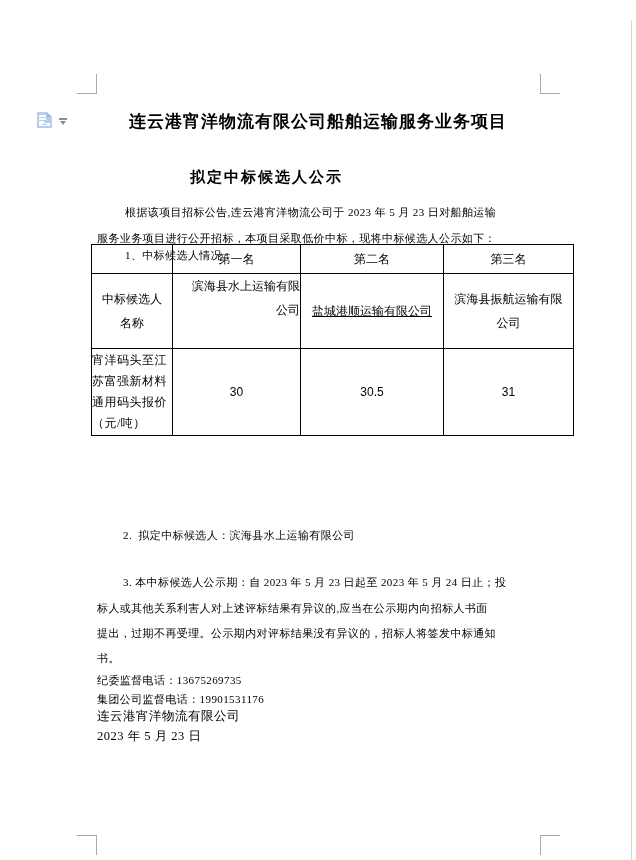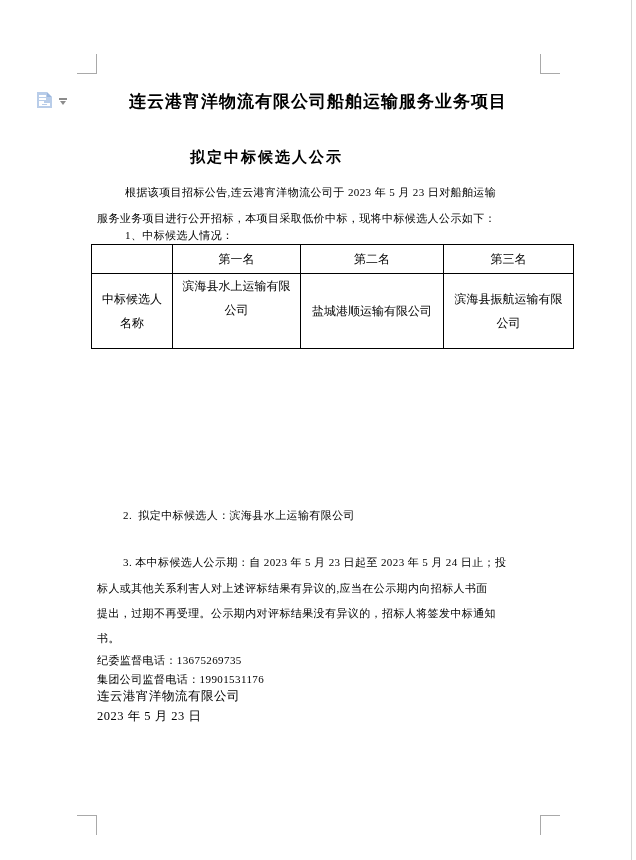--- a/index.html
+++ b/index.html
@@ -1,21 +1,21 @@
 <!DOCTYPE html>
 <html><head>
 <meta charset="utf-8">
 <style>
   html,body { margin:0; padding:0; }
   body {
     width:636px; height:860px; position:relative; overflow:hidden;
     background:#ffffff; color:#000;
     font-family:"Liberation Serif","DejaVu Serif",serif;
   }
-  .abs { position:absolute; }
+  .abs { position:absolute;margin-top:20px; }
   .line { white-space:pre; font-size:11px; letter-spacing:0.4px; line-height:16px; }
 
   
   .page-edge-right { left:631px; top:0; width:1px; height:860px; background:#d6d6d6; }
   .crop { width:19px; height:19px; }
   .crop-tl { left:77px; top:54px;  border-right:1px solid #a9a9a9; border-bottom:1px solid #a9a9a9; }
   .crop-tr { left:540px; top:54px; border-left:1px solid #a9a9a9;  border-bottom:1px solid #a9a9a9; }
   .crop-bl { left:77px; top:815px; border-right:1px solid #a9a9a9; border-top:1px solid #a9a9a9; }
   .crop-br { left:540px; top:815px;border-left:1px solid #a9a9a9;  border-top:1px solid #a9a9a9; }
 
@@ -32,22 +32,22 @@
     border-left:3px solid transparent; border-right:3px solid transparent; border-top:4px solid #8c8c8c; }
 
   .title    { left:0; top:90px;  width:636px; text-align:center; font-size:17px; font-weight:bold; letter-spacing:1px; }
   .subtitle { left:0; top:148px; width:533px; text-align:center; font-size:15px; font-weight:bold; letter-spacing:2px; }
 
   
   .doc-table { position:absolute; left:91px; top:244px; border-collapse:collapse; table-layout:fixed; }
   .doc-table td { border:1px solid #000; font-size:12px; padding:0; overflow:hidden; }
   .cell-c { text-align:center; vertical-align:middle; line-height:24px; }
   .hdr { height:28px; text-align:center; vertical-align:middle; font-size:12px; }
-  .name-top { vertical-align:top; padding-top:4px; }
-  .name-low { vertical-align:middle; padding-top:16px; }
+  .name-top { vertical-align:top; padding-top:4px;text-align:right; }
+  .name-low { vertical-align:middle; padding-top:16px;text-decoration:underline; }
   .label-cell { text-align:left; vertical-align:middle; padding:3px 2px 3px 4px;
                 font-size:11.5px; line-height:21px; letter-spacing:0.5px; }
   .num { font-family:"Liberation Sans","DejaVu Sans",sans-serif; font-size:12px; }
 
   .right-block { left:97px; width:443px; text-align:left; font-size:12.5px; letter-spacing:0.5px; }
 </style>
 </head>
 <body>
 
 <div class="abs page-edge-right"></div>
@@ -101,20 +101,31 @@
       <div>公司</div>
     </td>
     <td class="cell-c name-low">
       <div>盐城港顺运输有限公司</div>
     </td>
     <td class="cell-c">
       <div>滨海县振航运输有限</div>
       <div>公司</div>
     </td>
   </tr>
+  <tr style="height:87px;">
+    <td class="label-cell">
+      <div>宵洋码头至江</div>
+      <div>苏富强新材料</div>
+      <div>通用码头报价</div>
+      <div>（元/吨）</div>
+    </td>
+    <td class="cell-c num">30</td>
+    <td class="cell-c num">30.5</td>
+    <td class="cell-c num">31</td>
+  </tr>
 </tbody>
   </table>
 
 <div class="abs line" style="left:123px; top:507px;">2.  拟定中标候选人：滨海县水上运输有限公司</div>
 <div class="abs line" style="left:123px; top:554px;">3. 本中标候选人公示期：自 2023 年 5 月 23 日起至 2023 年 5 月 24 日止；投</div>
 <div class="abs line" style="left:97px; top:580px;">标人或其他关系利害人对上述评标结果有异议的,应当在公示期内向招标人书面</div>
 <div class="abs line" style="left:97px; top:605px;">提出，过期不再受理。公示期内对评标结果没有异议的，招标人将签发中标通知</div>
 <div class="abs line" style="left:97px; top:630px;">书。</div>
 
 <div class="abs line" style="left:97px; top:652px;">纪委监督电话：13675269735</div>

